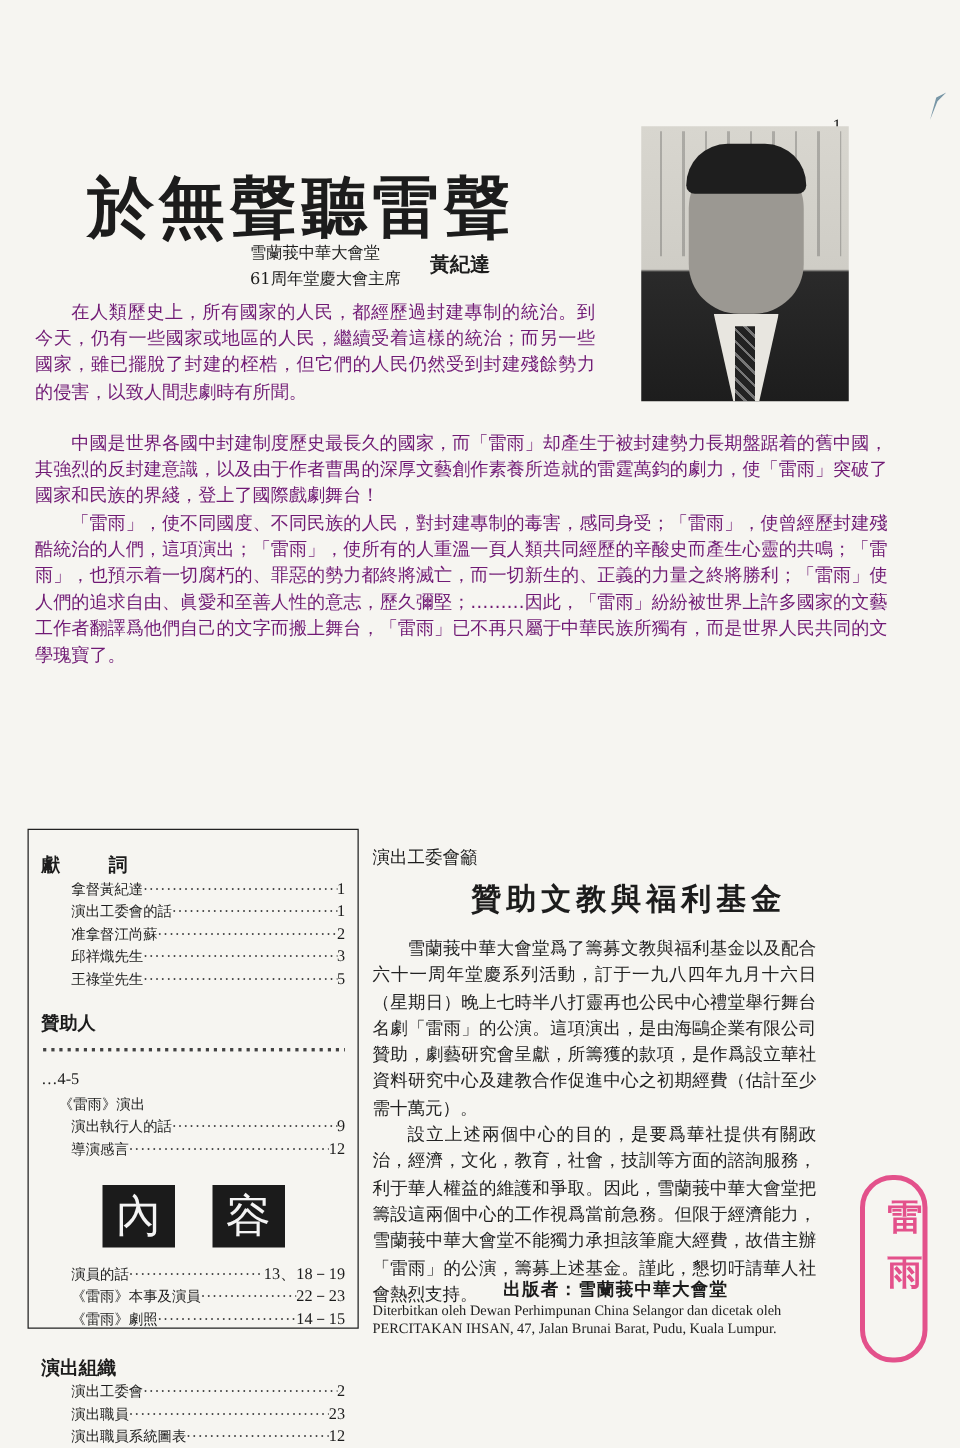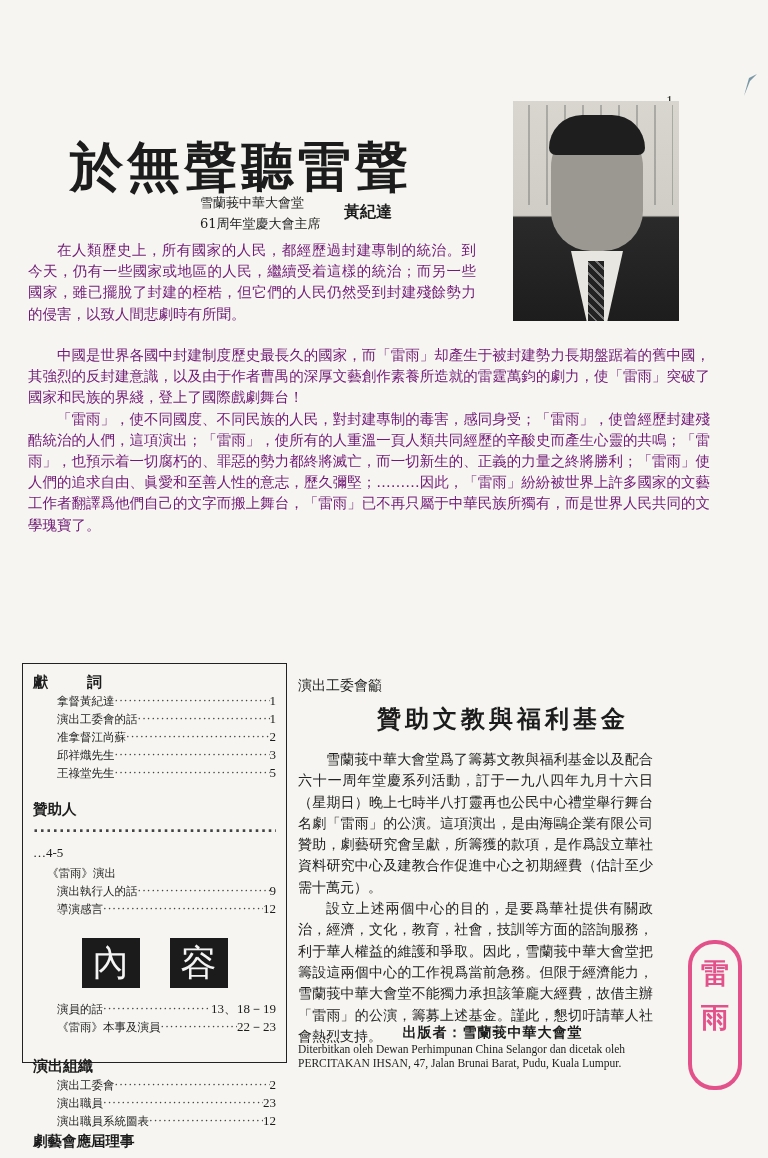--- a/index.html
+++ b/index.html
@@ -33,21 +33,21 @@
   .photo .shirt { position: absolute; left: 58px; top: 150px; width: 52px; height: 70px; background: #e8e6e0; clip-path: polygon(0 0,100% 0,70% 100%,30% 100%); }
   .photo .tie { position: absolute; left: 75px; top: 160px; width: 16px; height: 60px; background: repeating-linear-gradient(45deg,#222 0 5px,#777 5px 7px); }
 
   .para { position: absolute; font-size: 14.5px; line-height: 21.2px; font-family: "DejaVu Sans", sans-serif; text-align: justify; color: #701a75; }
   .p1 { left: 28px; top: 240px; width: 448px; }
   .p-main { left: 28px; top: 345px; width: 682px; }
   .p-main p, .p1 p { margin: 0; text-indent: 2em; }
 
   .toc {
     position: absolute; left: 22px; top: 663px; width: 265px; height: 400px;
-    border: 1.5px solid #222; box-sizing: border-box; padding: 4px 10px 0 10px;
+    border: 1.5px solid #222; box-sizing: border-box; padding: 14px 10px 0 10px;
   }
   .toc .sec { font-family: "DejaVu Sans", sans-serif; font-weight: bold; font-size: 15px; line-height: 20px; margin-top: 4px; }
   .toc .sec.spaced { letter-spacing: 12px; }
   .toc .row { display: flex; font-size: 11.5px; line-height: 18px; padding-left: 24px; }
   .toc .row .lbl { white-space: nowrap; }
   .toc .row .dots { flex: 1; overflow: hidden; white-space: nowrap; color: #444; }
   .toc .row .dots::before { content: "································································"; letter-spacing: 1px; }
   .toc .row .pg { white-space: nowrap; font-family: "Liberation Serif", serif; font-size: 13px; }
   .toc .sub { font-size: 11.5px; line-height: 18px; padding-left: 14px; }
   .toc .row.big { padding-left: 0; font-family: "DejaVu Sans", sans-serif; font-weight: bold; font-size: 14.5px; line-height: 22px; flex-direction: column; }
@@ -62,21 +62,21 @@
   .fund .body { font-family: "DejaVu Sans", sans-serif; font-size: 14px; line-height: 21.3px; color: #222; width: 355px; margin-left: 0; text-align: justify; }
   .fund .body p { margin: 0; text-indent: 2em; }
 
   .publisher { position: absolute; left: 300px; top: 1022px; width: 385px; text-align: center; }
   .publisher .line1 { font-family: "DejaVu Sans", sans-serif; font-weight: bold; font-size: 14px; letter-spacing: 1px; line-height: 20px; }
   .publisher .line2 { font-size: 14px; line-height: 20px; }
   .publisher .line2 .k { font-family: "DejaVu Sans", sans-serif; font-weight: bold; letter-spacing: 1px; }
   .publisher .line2 .v { font-family: "Liberation Serif", serif; font-size: 13px; }
   .publisher .malay { font-family: "Liberation Serif", serif; font-size: 11.5px; line-height: 14px; text-align: left; margin-left: -2px; white-space: nowrap; }
 
-  .seal { position: absolute; left: 688px; top: 940px; width: 54px; height: 150px; border: 4px solid #e0357a; border-radius: 26px; box-sizing: border-box; color: #e0357a; font-size: 28px; font-weight: bold; text-align: center; line-height: 44px; opacity: .85; padding-top: 8px; }
+  .seal { position: absolute; left: 688px; top: 940px; width: 54px; height: 150px; border: 4px solid #e0357a; border-radius: 26px; box-sizing: border-box; color: #e0357a; font-size: 28px; font-weight: bold; text-align: right; line-height: 44px; opacity: .85; padding-top: 8px; }
 </style>
 </head>
 <body>
 
 <div class="page-num">1</div>
 <svg class="pen-mark" viewBox="0 0 18 26">
     <path d="M4 24 L9 6 L17 2 L10 9 Z" fill="#5a7f95" opacity=".8"></path>
   </svg>
 
 <h1 class="title">於無聲聽雷聲</h1>
@@ -157,20 +157,25 @@
 
   <div class="row">
       <span class="lbl">演員的話</span>
       <span class="dots"></span>
       <span class="pg">13、18－19</span>
     </div>
   <div class="row">
       <span class="lbl">《雷雨》本事及演員</span>
       <span class="dots"></span>
       <span class="pg">22－23</span>
+    </div>
+  <div class="row">
+      <span class="lbl">《雷雨》劇照</span>
+      <span class="dots"></span>
+      <span class="pg">14－15</span>
     </div>
 
   <div class="gap-16"></div>
   <div class="sec">演出組織</div>
   <div class="row">
       <span class="lbl">演出工委會</span>
       <span class="dots"></span>
       <span class="pg">2</span>
     </div>
   <div class="row">

